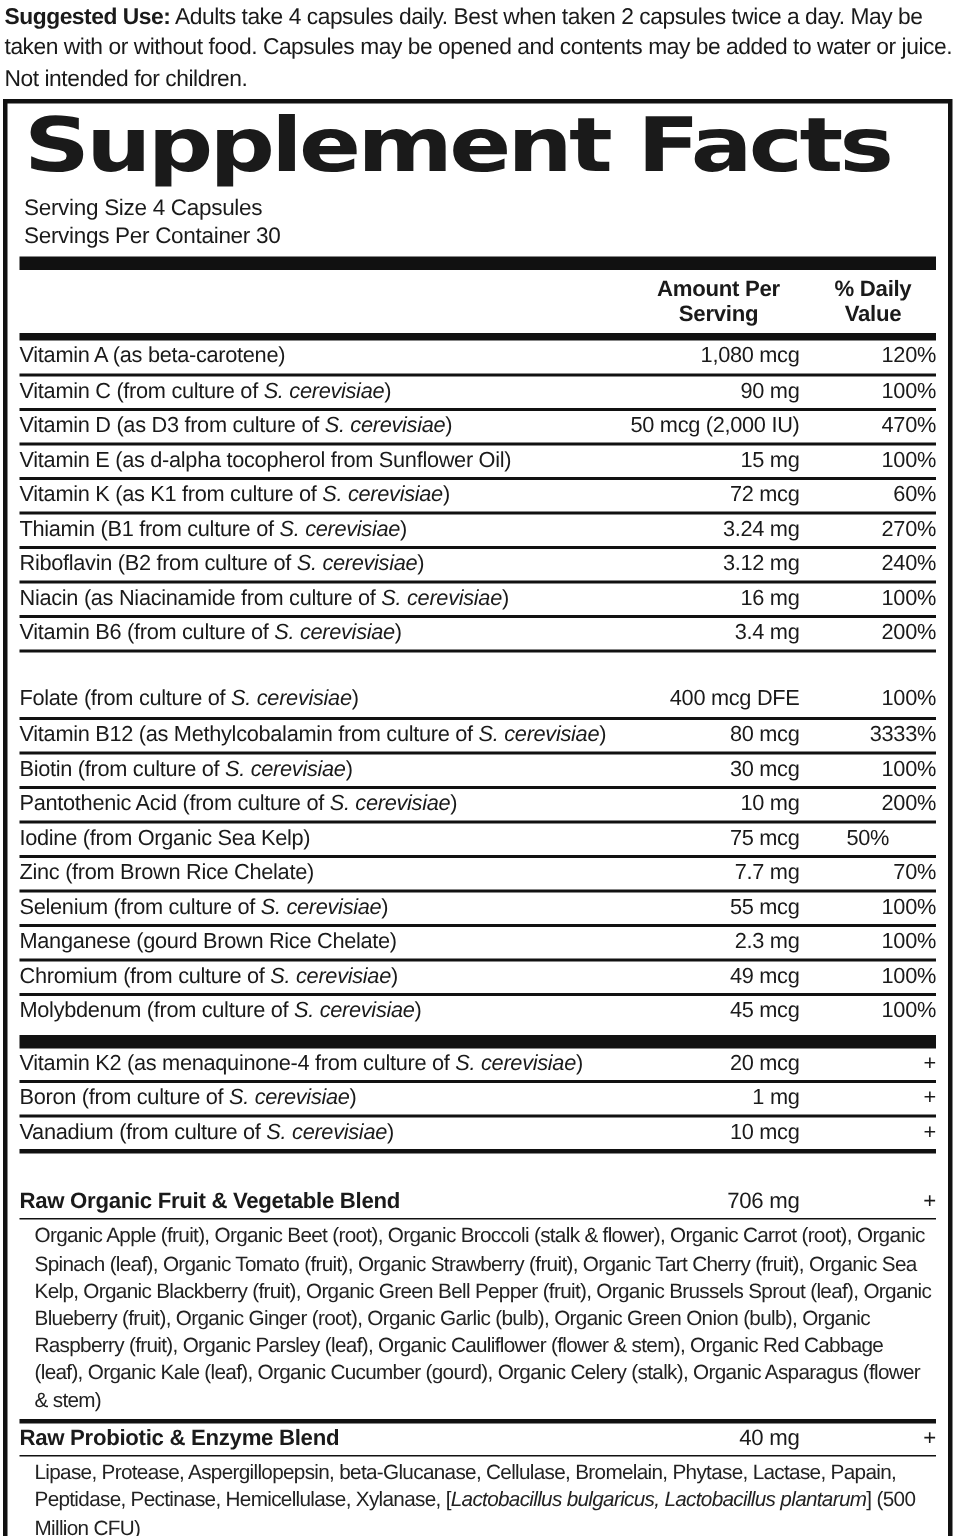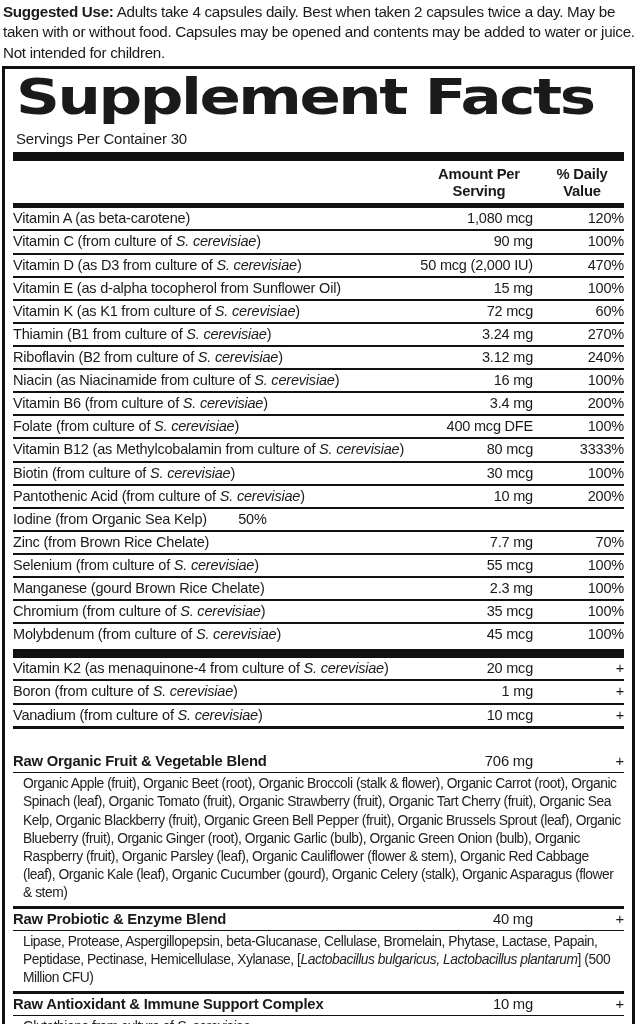--- a/index.html
+++ b/index.html
@@ -86,20 +86,21 @@
 <body>
 
 <div class="suggested">
   <b>Suggested Use:</b>
   <span>Adults take 4 capsules daily. Best when taken 2 capsules twice a day. May be taken with or without food. Capsules may be opened and contents may be added to water or juice. Not intended for children.</span>
 </div>
 
 <div class="panel">
   <div class="title">Supplement Facts</div>
   <div class="inner">
+    <div class="serving">Serving Size 4 Capsules</div>
     <div class="serving">Servings Per Container 30</div>
     <div class="bar"></div>
     <div class="hdr">
       <div class="hdr-spacer"></div>
       <div class="hdr-amount">Amount Per Serving</div>
       <div class="hdr-dv">% Daily Value</div>
     </div>
     <div>
         <div class="row">
           <div class="cell-name" style="display: block;">Vitamin A (as beta-carotene)</div>
@@ -141,60 +142,61 @@
           <div class="cell-amount" style="display: block;">16 mg</div>
           <div class="cell-dv" style="display: block;">100%</div>
         </div>
         <div class="row">
           <div class="cell-name" style="display: block;">Vitamin B6 (from culture of <i>S. cerevisiae</i>)</div>
           <div class="cell-amount" style="display: block;">3.4 mg</div>
           <div class="cell-dv" style="display: block;">200%</div>
         </div>
         <div class="row">
           <div class="cell-name" style="display: block;">Folate (from culture of <i>S. cerevisiae</i>)</div>
-          <div class="cell-amount" style="display: block;">400 mcg DFE</div>
+          <div class="cell-amount" style="display: block; margin-top: 21px;">400 mcg DFE</div>
           <div class="cell-dv" style="display: block;">100%</div>
         </div>
         <div class="row">
           <div class="cell-name" style="display: block;">Vitamin B12 (as Methylcobalamin from culture of <i>S. cerevisiae</i>)</div>
           <div class="cell-amount" style="display: block;">80 mcg</div>
           <div class="cell-dv" style="display: block;">3333%</div>
         </div>
         <div class="row">
           <div class="cell-name" style="display: block;">Biotin (from culture of <i>S. cerevisiae</i>)</div>
           <div class="cell-amount" style="display: block;">30 mcg</div>
           <div class="cell-dv" style="display: block;">100%</div>
         </div>
         <div class="row">
           <div class="cell-name" style="display: block;">Pantothenic Acid (from culture of <i>S. cerevisiae</i>)</div>
           <div class="cell-amount" style="display: block;">10 mg</div>
           <div class="cell-dv" style="display: block;">200%</div>
         </div>
         <div class="row">
           <div class="cell-name" style="display: block;">Iodine (from Organic Sea Kelp)</div>
+          <div class="cell-amount" style="display: block;">75 mcg</div>
           <div class="cell-dv" style="display: block; text-align: center;">50%</div>
         </div>
         <div class="row">
           <div class="cell-name" style="display: block;">Zinc (from Brown Rice Chelate)</div>
           <div class="cell-amount" style="display: block;">7.7 mg</div>
           <div class="cell-dv" style="display: block;">70%</div>
         </div>
         <div class="row">
           <div class="cell-name" style="display: block;">Selenium (from culture of <i>S. cerevisiae</i>)</div>
           <div class="cell-amount" style="display: block;">55 mcg</div>
           <div class="cell-dv" style="display: block;">100%</div>
         </div>
         <div class="row">
           <div class="cell-name" style="display: block;">Manganese (gourd Brown Rice Chelate)</div>
           <div class="cell-amount" style="display: block;">2.3 mg</div>
           <div class="cell-dv" style="display: block;">100%</div>
         </div>
         <div class="row">
           <div class="cell-name" style="display: block;">Chromium (from culture of <i>S. cerevisiae</i>)</div>
-          <div class="cell-amount" style="display: block;">35 mcg</div>
+          <div class="cell-amount" style="display: block;">49 mcg</div>
           <div class="cell-dv" style="display: block;">100%</div>
         </div>
         <div class="row">
           <div class="cell-name" style="display: block;">Molybdenum (from culture of <i>S. cerevisiae</i>)</div>
           <div class="cell-amount" style="display: block;">45 mcg</div>
           <div class="cell-dv" style="display: block;">100%</div>
         </div>
         <div class="bar"></div>
         <div class="row">
           <div class="cell-name" style="display: block;">Vitamin K2 (as menaquinone-4 from culture of <i>S. cerevisiae</i>)</div>

